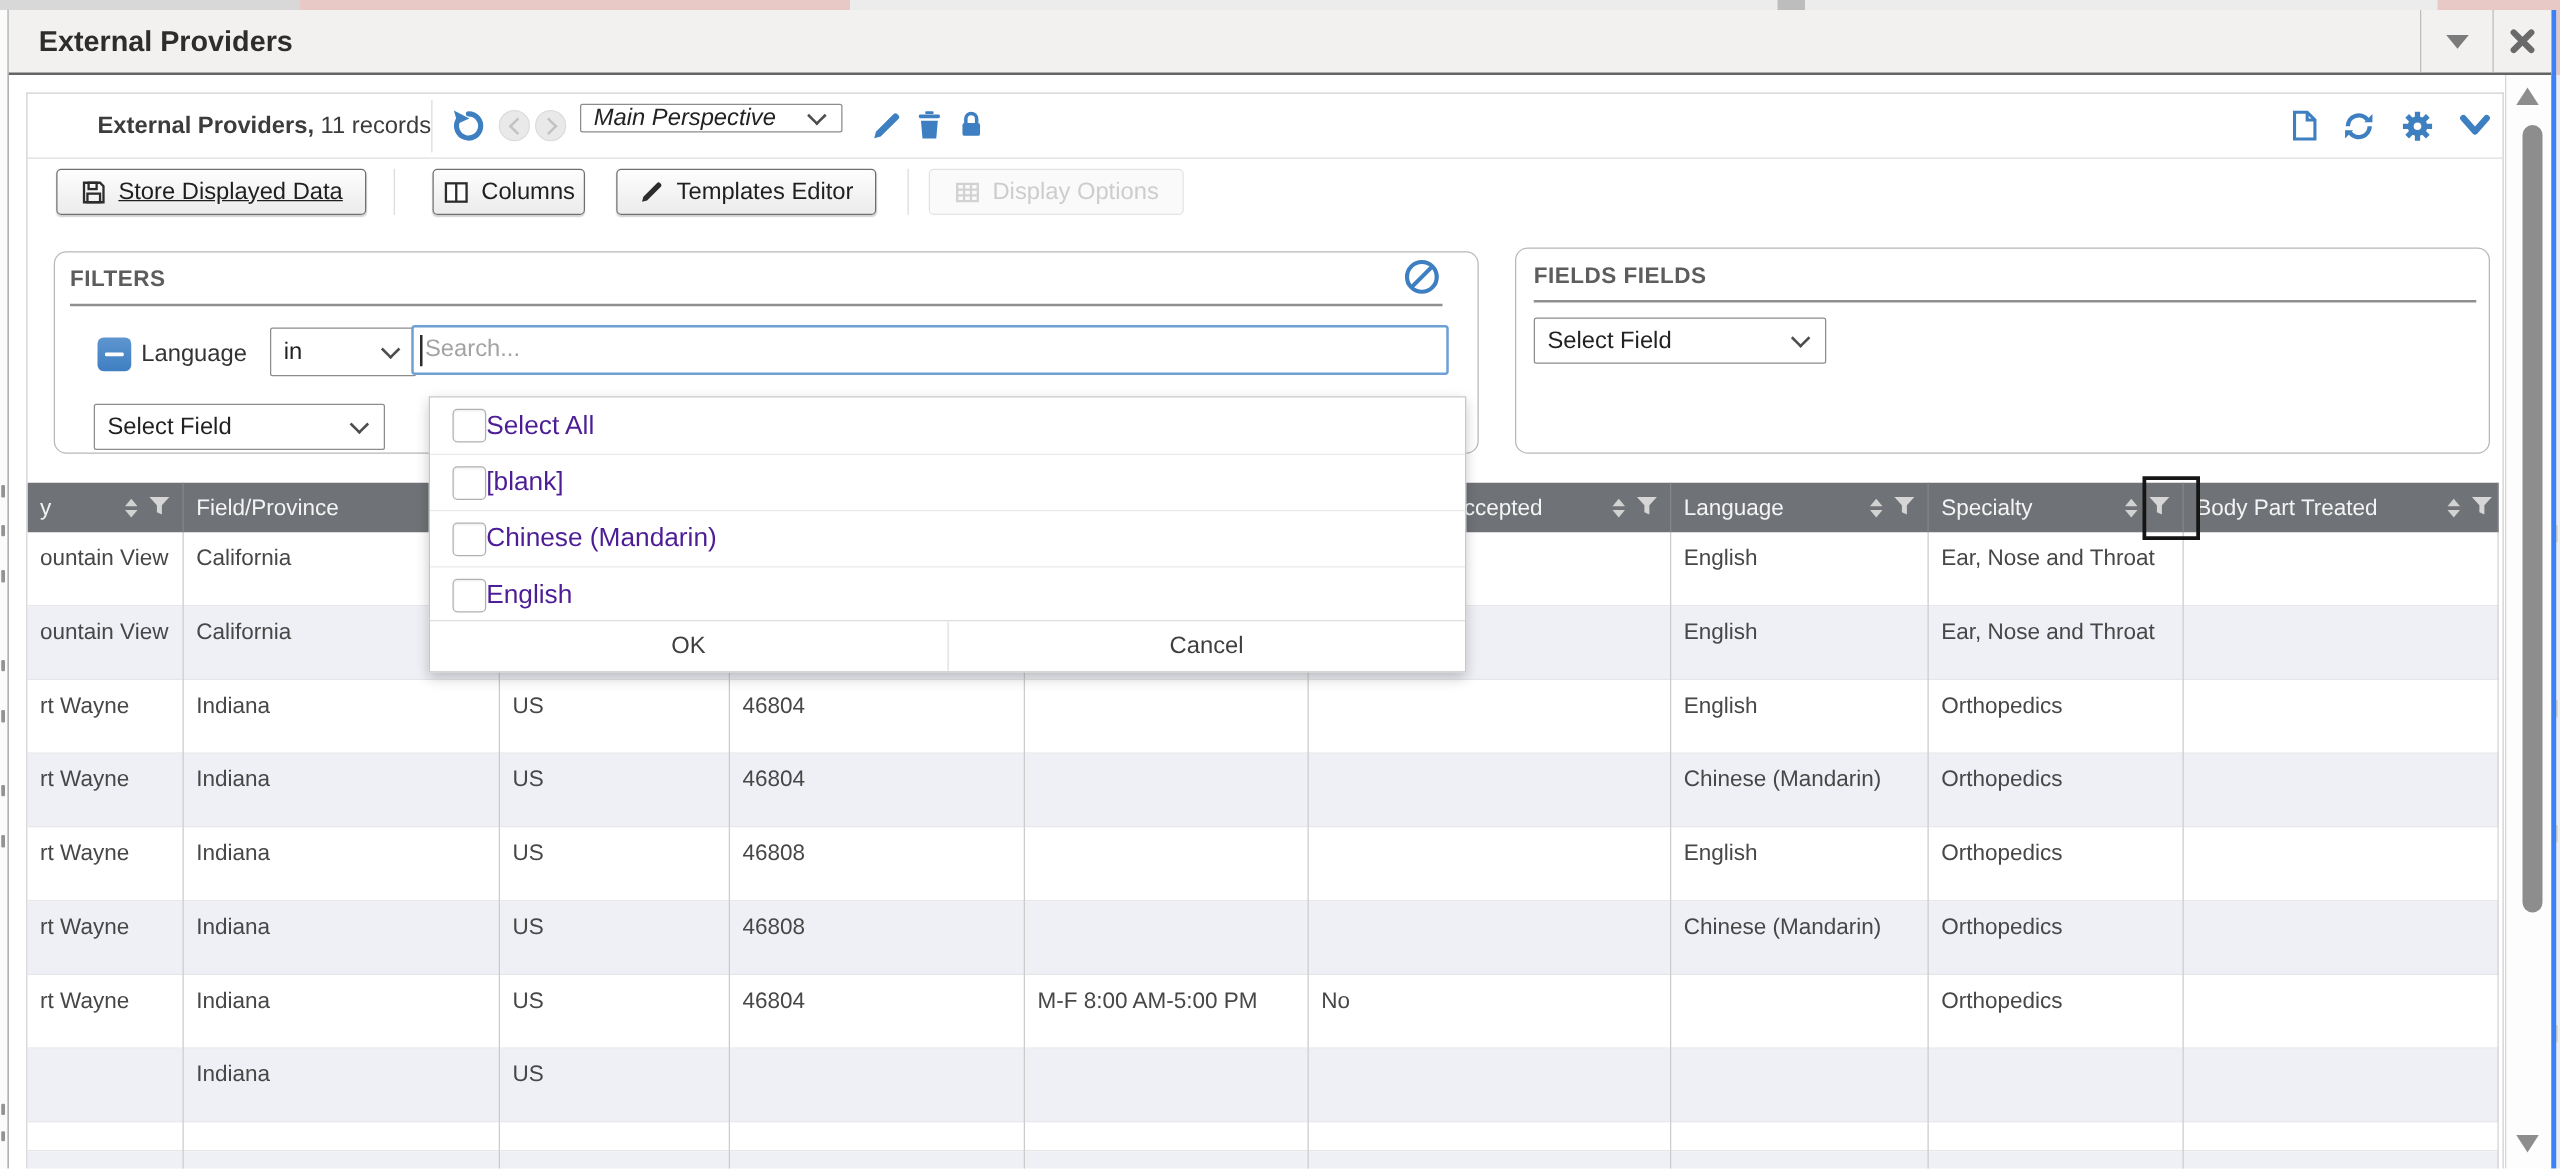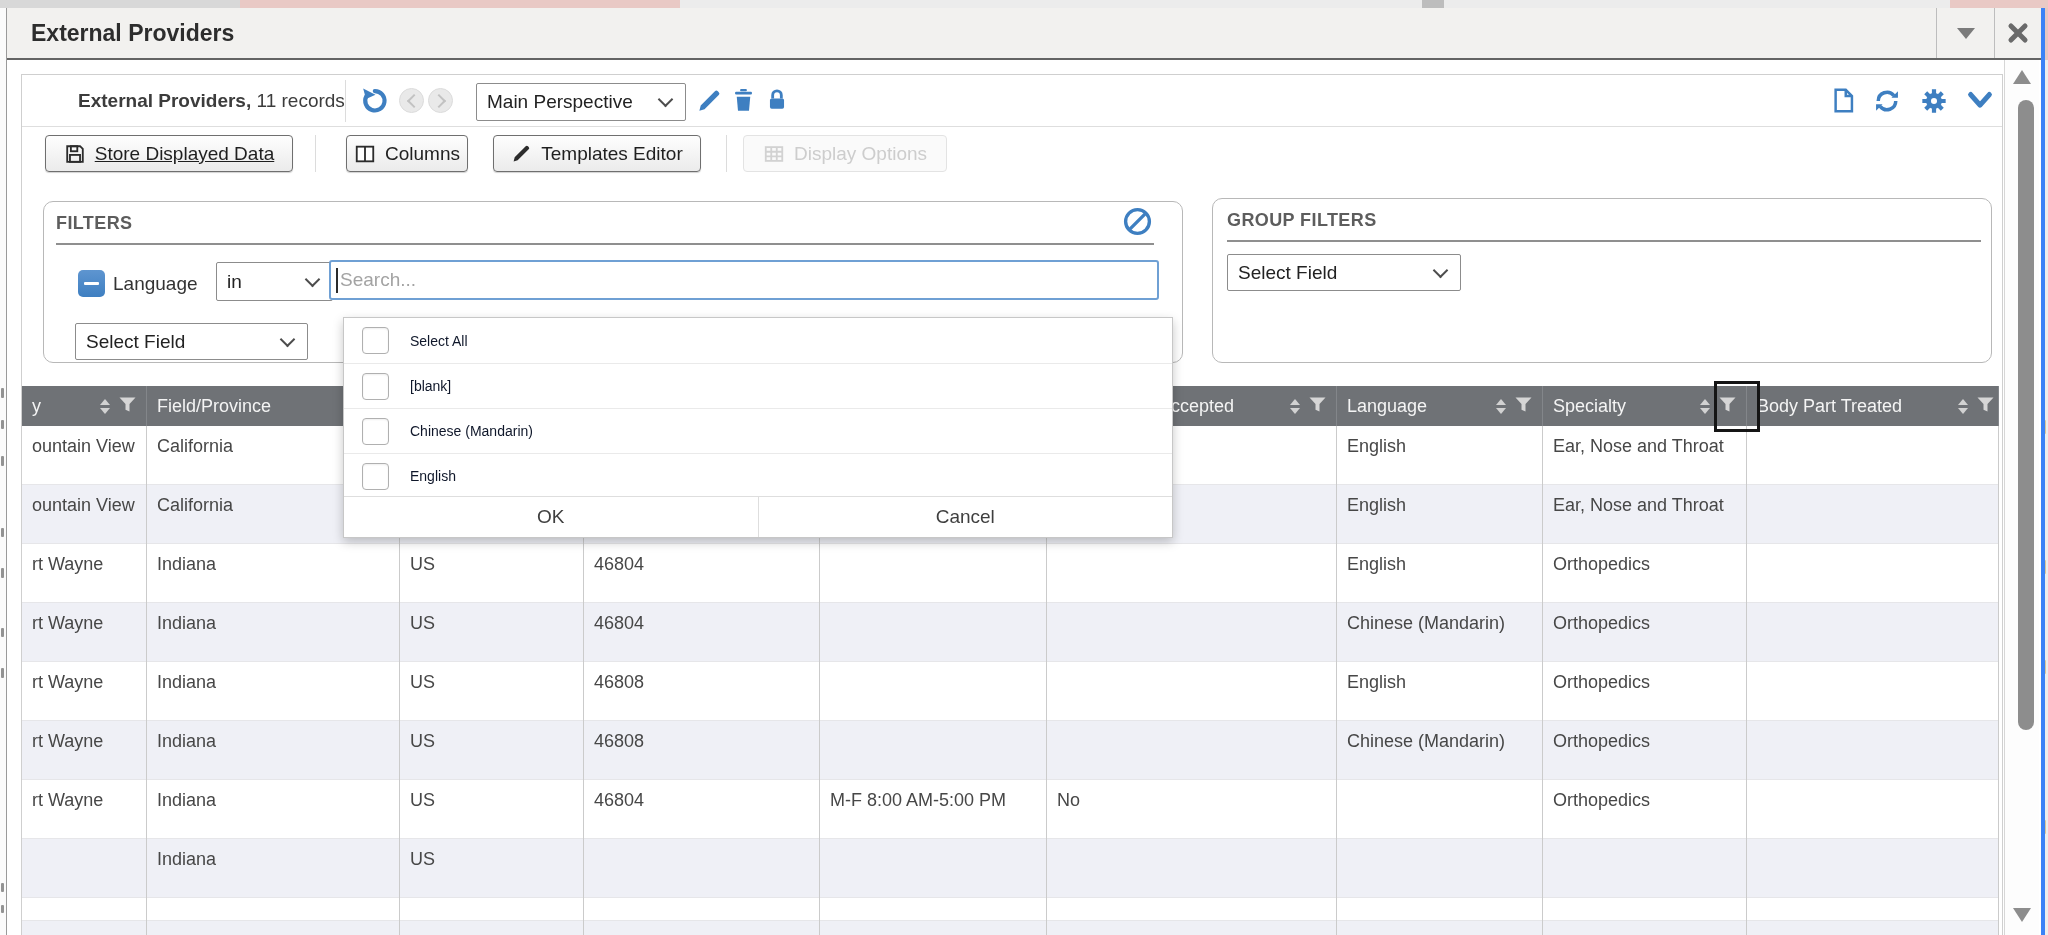--- a/index.html
+++ b/index.html
@@ -43,21 +43,21 @@
   .minus-btn div{width:15px;height:3px;background:#fff;border-radius:1px;}
   .flabel{position:absolute;font-size:19px;color:#333;}
   .search-input{position:absolute;border:2px solid #6fa0d4;border-radius:3px;box-sizing:border-box;font-size:19px;color:#333;padding-left:9px;outline:none;font-family:"Liberation Sans",sans-serif;}
   .search-input::placeholder{color:#a3a3a3;}
   .caret{position:absolute;width:2px;background:#2b2b2b;}
   
   .dropdown{position:absolute;left:321px;top:242px;width:830px;height:221px;background:#fff;border:1px solid #c7c7c7;box-shadow:0 4px 10px rgba(0,0,0,.22);z-index:60;box-sizing:border-box;}
   .dd-item{height:45px;display:flex;align-items:center;padding-left:18px;cursor:pointer;box-sizing:border-box;}
   .dd-item + .dd-item{border-top:1px solid #eaeaea;}
   .cbx{width:25px;height:25px;border:1px solid #b0b0b0;border-radius:4px;background:#fff;box-shadow:inset 0 1px 2px rgba(0,0,0,.07);flex:none;}
-  .dd-label{font-size:14px;color:#0f172a;margin-left:21px;}
+  .dd-label{font-size:21px;color:#4c1d95;}
   .dd-footer{position:absolute;left:0;bottom:0;width:100%;height:41px;border-top:1px solid #dedede;display:flex;box-sizing:border-box;}
   .dd-footer div{flex:1;display:flex;align-items:center;justify-content:center;font-size:19px;color:#3f3f3f;cursor:pointer;}
   .dd-footer div + div{border-left:1px solid #dedede;}
   
   .tablewrap{position:absolute;left:0px;top:311px;width:1977px;overflow:hidden;}
   .thead{display:flex;height:40px;background:#6f7276;}
   .th{height:40px;display:flex;align-items:center;justify-content:space-between;padding:0 10px;border-right:1px solid #83868a;box-sizing:border-box;flex:none;color:#f4f4f4;font-size:18px;cursor:pointer;}
   .th-label{white-space:nowrap;overflow:hidden;}
   .th-icons{display:flex;align-items:center;gap:9px;flex:none;}
   .sorter{display:flex;flex-direction:column;gap:3px;}
@@ -133,21 +133,21 @@
             <path d="M2.2 2.0 L4.6 10.8 L12.4 7.2 Z" fill="#3e7fc1"></path>
           </svg>
         </div>
         <div class="nav-circle" style="left:377px;top:13px;">
           <div class="nav-chev" style="transform:rotate(45deg);margin-left:4px;"></div>
         </div>
         <div class="nav-circle" style="left:406px;top:13px;">
           <div class="nav-chev" style="transform:rotate(225deg);margin-right:4px;"></div>
         </div>
 
-        <div class="sel" style="left:454px;top:8px;width:210px;height:38px;">
+        <div class="sel" style="left:442px;top:8px;width:210px;height:23px;font-style:italic;">
           <span class="txt">Main Perspective</span>
           <div class="chev"></div>
         </div>
 
         <div class="icon-btn" style="left:674px;top:12px;">
           <svg width="27" height="27" viewBox="0 0 24 24">
               <path d="M3 21l1.2-4.6L16.8 3.8a1.8 1.8 0 0 1 2.6 0l.8.8a1.8 1.8 0 0 1 0 2.6L7.6 19.8z" fill="#3e7fc1"></path>
             </svg>
         </div>
         <div class="icon-btn" style="left:708px;top:11px;">
@@ -243,21 +243,21 @@
         </div>
         <div class="sel" style="left:31px;top:121px;width:233px;height:37px;">
           <span class="txt">Select Field</span>
           <div class="chev"></div>
         </div>
       </div>
       <input class="search-input" style="left: 307px; top: 185px; width: 830px; height: 40px;" placeholder="Search...">
       <div class="caret" style="left:314px;top:193px;height:25px;"></div>
 
       <div class="rpanel" style="left:1190px;top:123px;width:780px;height:165px;">
-        <span class="ptitle" style="left:14px;top:11px;">GROUP FILTERS</span>
+        <span class="ptitle" style="left:14px;top:11px;">FIELDS FIELDS</span>
         <div class="punder" style="left:14px;top:41px;width:754px;"></div>
         <div class="sel" style="left:14px;top:55px;width:234px;height:37px;">
           <span class="txt">Select Field</span>
           <div class="chev"></div>
         </div>
       </div>
 
       <div class="tablewrap">
         <div class="thead" id="thead">
             <div class="th" style="width: 125px;">

